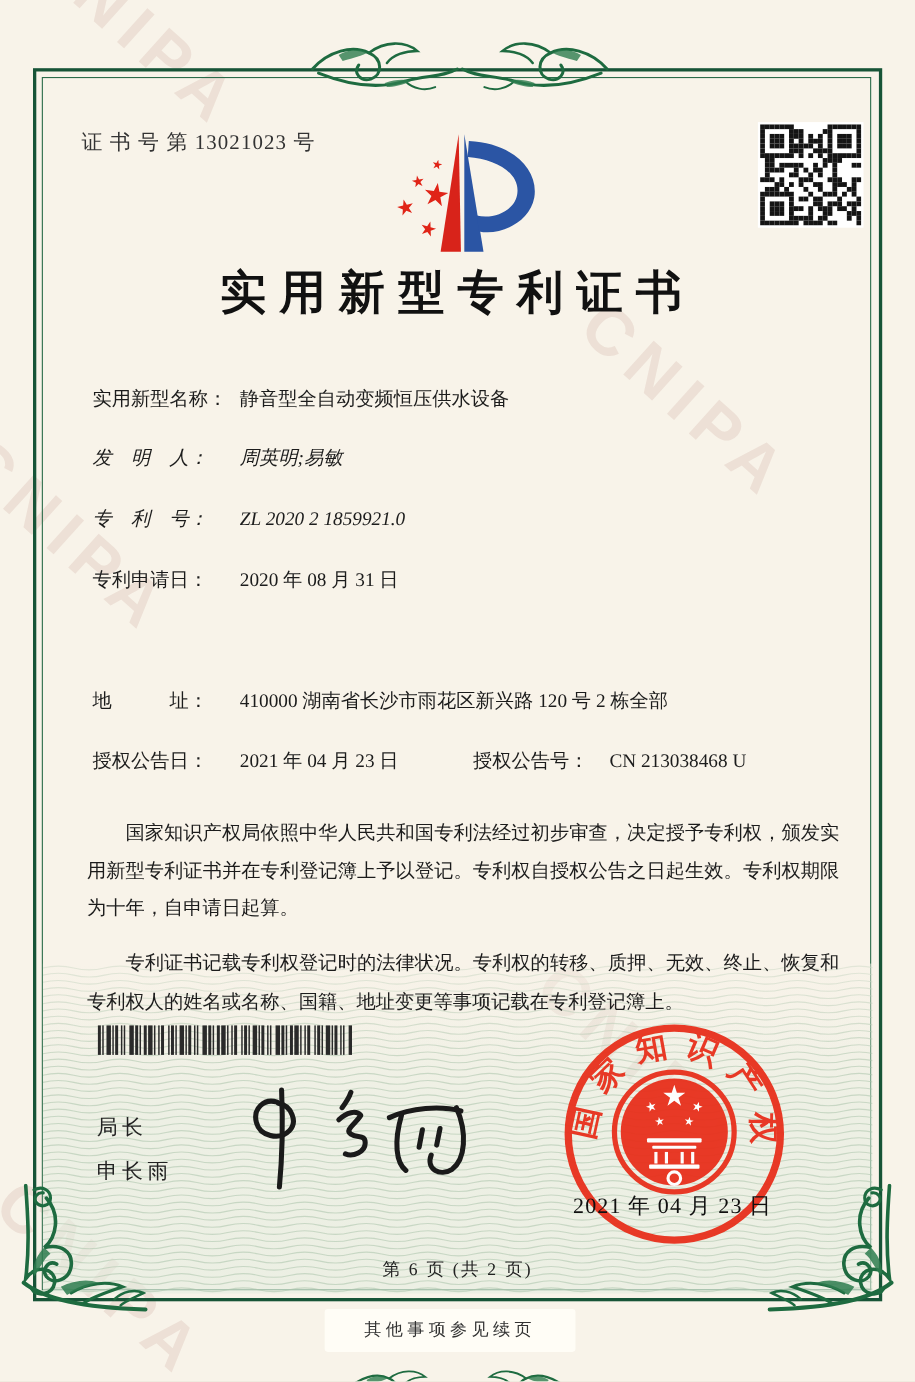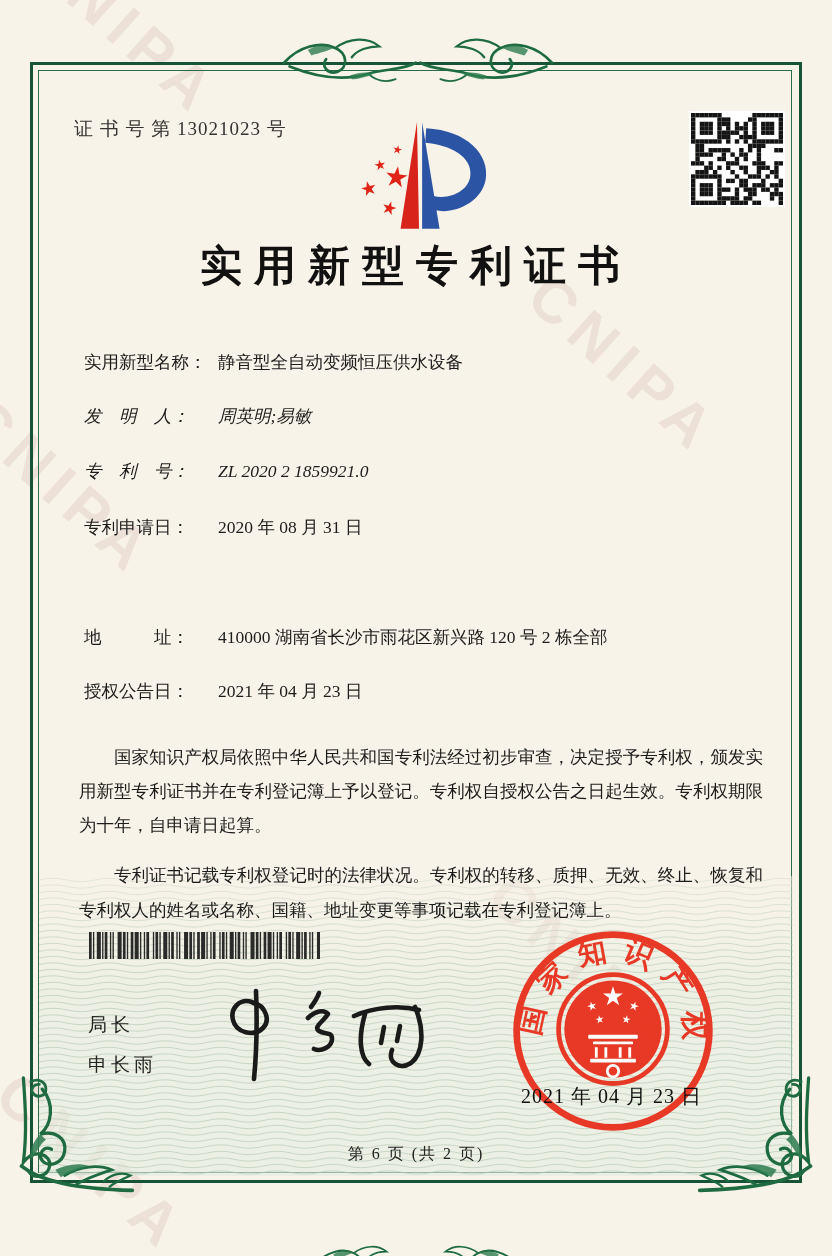--- a/index.html
+++ b/index.html
@@ -441,20 +441,23 @@
     <span class="flabel">专　利　号：</span><span class="fvalue">ZL 2020 2 1859921.0</span>
   </div>
   <div class="frow" style="top:515px;">
     <span class="flabel">专利申请日：</span><span class="fvalue">2020 年 08 月 31 日</span>
   </div>
   <div class="frow" style="top:625px;">
     <span class="flabel">地　　　址：</span><span class="fvalue">410000 湖南省长沙市雨花区新兴路 120 号 2 栋全部</span>
   </div>
   <div class="frow" style="top:679px;width:700px;">
     <span class="flabel">授权公告日：</span><span class="fvalue">2021 年 04 月 23 日</span>
+    <span class="grant-no">
+      <span class="flabel">授权公告号：</span><span class="fvalue">CN 213038468 U</span>
+    </span>
   </div>
 
   <div class="notice">
     <p>国家知识产权局依照中华人民共和国专利法经过初步审查，决定授予专利权，颁发实用新型专利证书并在专利登记簿上予以登记。专利权自授权公告之日起生效。专利权期限为十年，自申请日起算。</p>
     <p>专利证书记载专利权登记时的法律状况。专利权的转移、质押、无效、终止、恢复和专利权人的姓名或名称、国籍、地址变更等事项记载在专利登记簿上。</p>
   </div>
 
   <svg class="barcode" id="barcode-svg" viewBox="0 0 232 27" preserveAspectRatio="none">
       <rect x="1" y="0" width="2.7" height="27" fill="#2a2a2a"></rect>
       <rect x="4.95" y="0" width="1.35" height="27" fill="#2a2a2a"></rect>
@@ -555,14 +558,15 @@
         <rect x="6" y="19" width="3" height="11"></rect>
         <rect x="16" y="19" width="3" height="11"></rect>
         <rect x="-24" y="31" width="48" height="4" rx="1"></rect>
         <circle cy="44" r="6" fill="none" stroke="#fff" stroke-width="3"></circle>
       </g>
     </g>
   </svg>
   <div class="seal-date">2021 年 04 月 23 日</div>
 
   <div class="page-indicator">第 6 页 (共 2 页)</div>
+  <div class="continuation">其他事项参见续页</div>
 
 </div>
 
 </body></html>

